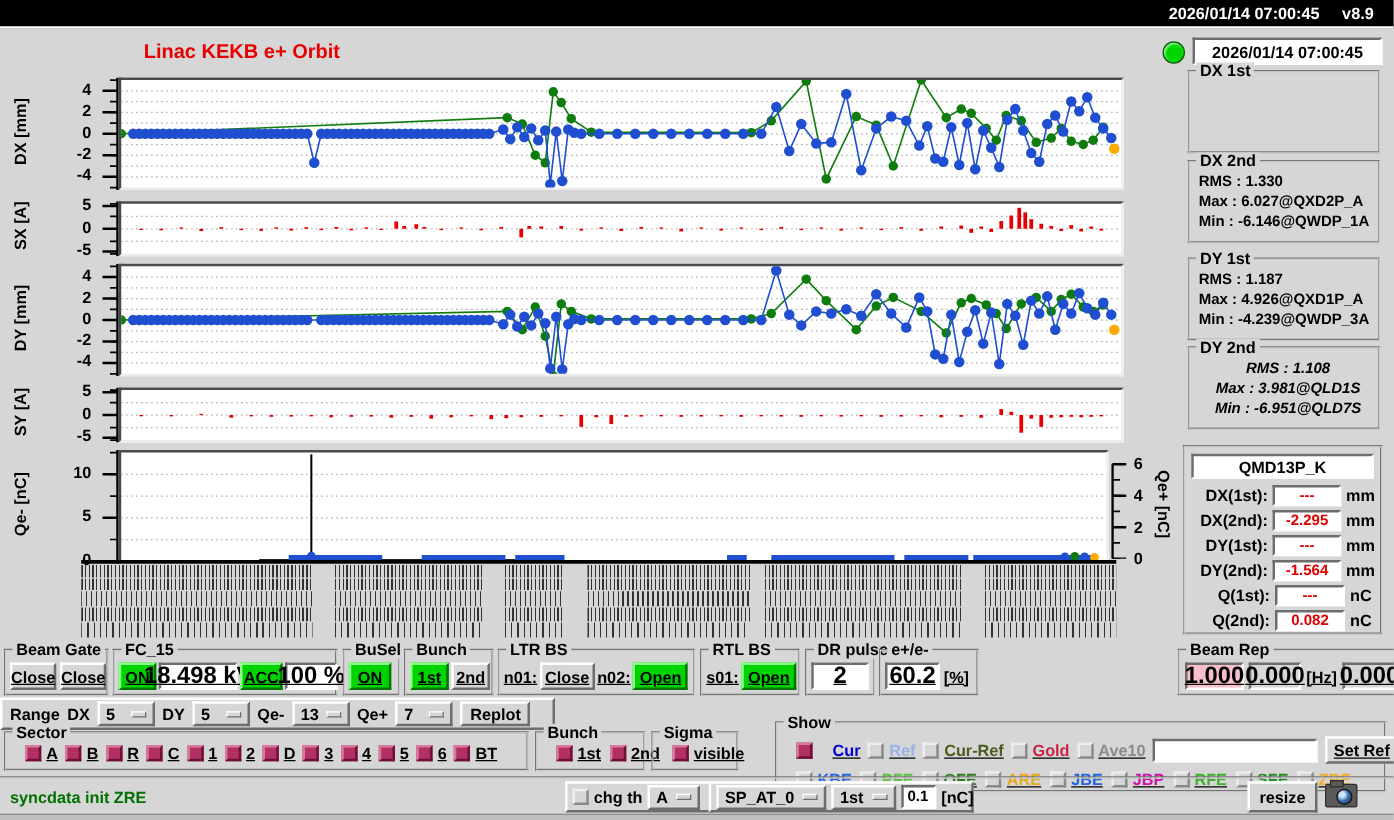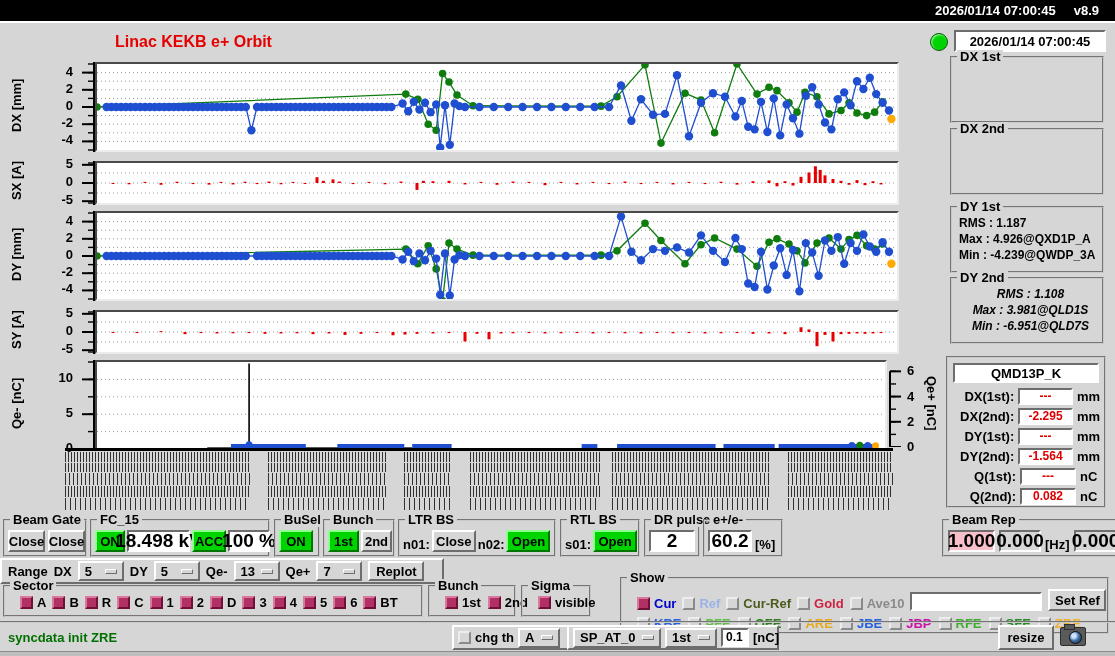--- a/index.html
+++ b/index.html
@@ -10,21 +10,21 @@
 .led{position:absolute;left:930px;top:33px;width:18px;height:18px;border-radius:50%;background:#00d400;border:1px solid #0a5a0a;box-shadow:inset 1px 1px 2px #aaffaa;}
 .ts-box{position:absolute;left:954px;top:30px;width:152px;height:22px;background:#fff;border:2px solid;border-color:#6d6d6d #fff #fff #6d6d6d;display:flex;align-items:center;justify-content:center;font-size:13px;}
 .plot{position:absolute;background:#fff;border:2px solid;border-color:#4a4a4a #ececec #ececec #4a4a4a;}
 svg{display:block}
 .ticklabel{position:absolute;text-align:right;font-size:13px;height:16px;}
 .vlabel{position:absolute;writing-mode:vertical-rl;transform:rotate(180deg);display:flex;align-items:center;justify-content:center;font-size:13px;width:16px;white-space:nowrap;}
 .vlabel.rt{transform:none;}
 .axisbr{position:absolute;}
 .groupbox{position:absolute;border:2px groove #c9c9c9;}
 .gb-title{position:absolute;top:-8px;left:5px;background:#d6d6d6;padding:0 3px;font-size:13px;line-height:14px;white-space:nowrap;}
-.gb-row{display:flex;align-items:flex-end;gap:4px;padding:9px 4px 0 15px;}
+.gb-row{display:flex;align-items:center;gap:4px;padding:9px 4px 0 15px;text-decoration:underline;}
 .btn{height:22px;border:2px solid;border-color:#fff #6d6d6d #6d6d6d #fff;background:#d6d6d6;font-weight:bold;font-size:13px;padding:0 4px;color:#000;display:flex;align-items:center;justify-content:center;white-space:nowrap;flex:none;}
 .btn.on{background:#00d400;border-color:#8cff8c #007500 #007500 #8cff8c;}
 .field{height:22px;background:#fff;border:2px solid;border-color:#6d6d6d #fff #fff #6d6d6d;display:flex;align-items:center;justify-content:center;font-size:19px;padding:0 3px;white-space:nowrap;flex:none;}
 .field.gray{background:#d6d6d6}
 .field.pink{background:#f6bfc9}
 .dd{height:22px;border:2px solid;border-color:#fff #6d6d6d #6d6d6d #fff;background:#d6d6d6;display:flex;align-items:center;justify-content:space-between;gap:5px;padding:0 5px;font-size:13px;font-weight:bold;flex:none;}
 .ddbar{width:12px;height:5px;background:#d6d6d6;border:1px solid;border-color:#fff #6e6e6e #6e6e6e #fff;flex:none;}
 .cb{width:13px;height:13px;border:2px solid;border-color:#ededed #8a8a8a #8a8a8a #ededed;background:#d6d6d6;flex:none;}
 .cb.on{background:#b23064;border-color:#d87a9e #6e1038 #6e1038 #d87a9e;}
 .cbwrap{display:flex;align-items:center;gap:4px;flex:none;}
@@ -706,20 +706,25 @@
         <div class="strip-row" style="height: 11px; background: repeating-linear-gradient(90deg, rgb(20, 20, 20) 0px, rgb(20, 20, 20) 1px, transparent 1px, transparent 3px); opacity: 0.85;"></div>
         <div class="strip-row" style="height: 12px; background: repeating-linear-gradient(90deg, rgb(20, 20, 20) 0px, rgb(20, 20, 20) 1px, transparent 1px, transparent 5px); opacity: 0.85;"></div>
       </div>
     </div>
   <div id="statsHost">
       <div class="groupbox stat" style="top: 56px; height: 67px;">
         <span class="gb-title">DX 1st</span>
       </div>
       <div class="groupbox stat" style="top: 128px; height: 67px;">
         <span class="gb-title">DX 2nd</span>
+        <div style="padding-top: 7px;">
+          <div class="statline">RMS :  1.330</div>
+          <div class="statline">Max :  6.027@QXD2P_A</div>
+          <div class="statline">Min :  -6.146@QWDP_1A</div>
+        </div>
       </div>
       <div class="groupbox stat" style="top: 206px; height: 67px;">
         <span class="gb-title">DY 1st</span>
         <div style="padding-top: 7px;">
           <div class="statline">RMS :  1.187</div>
           <div class="statline">Max :  4.926@QXD1P_A</div>
           <div class="statline">Min :  -4.239@QWDP_3A</div>
         </div>
       </div>
       <div class="groupbox stat" style="top: 277px; height: 67px; text-align: center;">
@@ -948,21 +953,21 @@
           <span class="cblabel">visible</span>
         </span>
       </div>
   </div>
 
   <div class="groupbox" style="left:620px;top:577px;width:489px;height:57px">
     <span class="gb-title">Show</span>
     <div class="gb-row" id="showRow1" style="gap:6px;padding-top:10px">
     <span class="cbwrap">
           <span class="cb on"></span>
-          <span class="cblabel" style="color: rgb(0, 0, 204);">Cur</span>
+          <span class="cblabel" style="color: rgb(0, 0, 204); margin-left: 12px;">Cur</span>
         </span>
         <span class="cbwrap">
           <span class="cb"></span>
           <span class="cblabel" style="color: rgb(154, 178, 230);">Ref</span>
         </span>
         <span class="cbwrap">
           <span class="cb"></span>
           <span class="cblabel" style="color: rgb(76, 92, 28);">Cur-Ref</span>
         </span>
         <span class="cbwrap">

